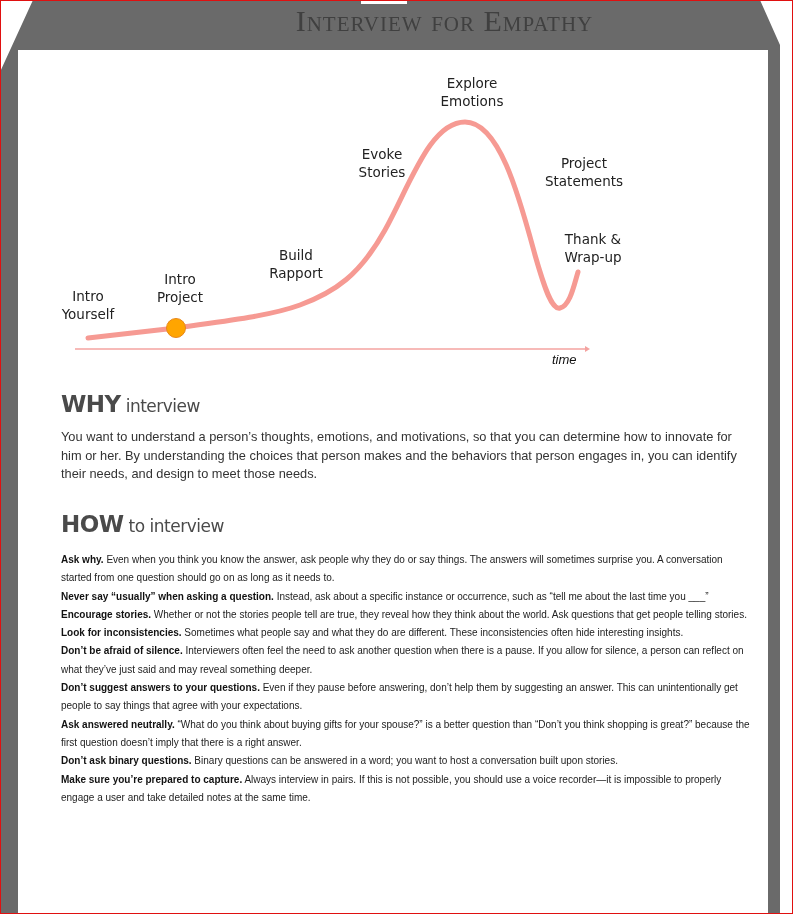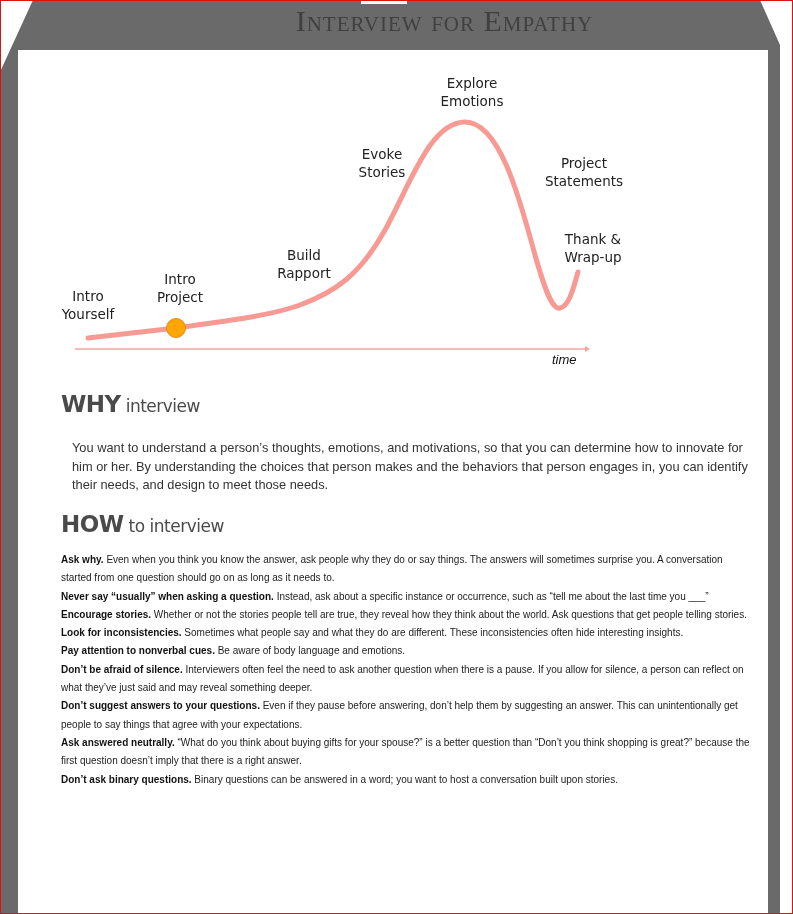--- a/index.html
+++ b/index.html
@@ -31,22 +31,22 @@
     position: absolute; left: 552px; top: 352px; font-size: 13px; font-style: italic;
     font-family: "Liberation Sans", sans-serif; color: #111; z-index: 3;
   }
   .heading {
     position: absolute; left: 61px; color: #4a4a4a; z-index: 3;
     font-family: "DejaVu Sans", sans-serif; letter-spacing: -0.5px;
   }
   .heading .big { font-size: 23px; font-weight: bold; text-align: right; }
   .heading .small { font-size: 17px; font-weight: normal; }
   .why-text {
-    position: absolute; left: 72px; top: 428px; width: 690px;
-    font-size: 12.8px; line-height: 18.5px; color: #333; z-index: 3; margin-top: 11px;
+    position: absolute; left: 61px; top: 428px; width: 690px;
+    font-size: 12.8px; line-height: 18.5px; color: #333; z-index: 3;
   }
   .how-list {
     position: absolute; left: 61px; top: 551px; width: 690px; z-index: 3;
     font-size: 10px; line-height: 18.3px; color: #222;
   }
   .tip b { color: #111; }
   .tip { margin: 0; }
 </style>
 </head>
 <body>
@@ -67,21 +67,21 @@
 </svg>
 
 <div class="stage-label" style="left:88px; top:287px;">
   <div>Intro</div>
   <div>Yourself</div>
 </div>
 <div class="stage-label" style="left:180px; top:270px;">
   <div>Intro</div>
   <div>Project</div>
 </div>
-<div class="stage-label" style="left:304px; top:246px;text-align:center;">
+<div class="stage-label" style="left:296px; top:246px;text-align:center;">
   <div>Build</div>
   <div>Rapport</div>
 </div>
 <div class="stage-label" style="left:382px; top:145px;">
   <div>Evoke</div>
   <div>Stories</div>
 </div>
 <div class="stage-label" style="left:472px; top:74px;">
   <div>Explore</div>
   <div>Emotions</div>
@@ -102,20 +102,20 @@
 <div class="why-text">You want to understand a person’s thoughts, emotions, and motivations, so that you can determine how to innovate for him or her. By understanding the choices that person makes and the behaviors that person engages in, you can identify their needs, and design to meet those needs.</div>
 
 <div class="heading" style="top:511px;">
   <span class="big">HOW</span><span class="small"> to interview</span>
 </div>
 <div class="how-list">
   <p class="tip"><b>Ask why.</b><span>  Even when you think you know the answer, ask people why they do or say things.  The answers will sometimes surprise you. A conversation started from one question should go on as long as it needs to.</span></p>
   <p class="tip"><b>Never say “usually” when asking a question.</b><span>  Instead, ask about a specific instance or occurrence, such as “tell me about the last time you ___”</span></p>
   <p class="tip"><b>Encourage stories.</b><span>  Whether or not the stories people tell are true, they reveal how they think about the world.  Ask questions that get people telling stories.</span></p>
   <p class="tip"><b>Look for inconsistencies.</b><span>  Sometimes what people say and what they do are different.  These inconsistencies often hide interesting insights.</span></p>
-  <p class="tip"><b>Pay attention to nonverbal cues.</b><span>  Be aware of body language and emotions.</span></p>
   <p class="tip"><b>Don’t be afraid of silence.</b><span>  Interviewers often feel the need to ask another question when there is a pause. If you allow for silence, a person can reflect on what they’ve just said and may reveal something deeper.</span></p>
   <p class="tip"><b>Don’t suggest answers to your questions.</b><span>  Even if they pause before answering, don’t help them by suggesting an answer.  This can unintentionally get people to say things that agree with your expectations.</span></p>
   <p class="tip"><b>Ask answered neutrally.</b><span>  “What do you think about buying gifts for your spouse?” is a better question than “Don’t you think shopping is great?” because the first question doesn’t imply that there is a right answer.</span></p>
   <p class="tip"><b>Don’t ask binary questions.</b><span>  Binary questions can be answered in a word; you want to host a conversation built upon stories.</span></p>
+  <p class="tip"><b>Make sure you’re prepared to capture.</b><span> Always interview in pairs.  If this is not possible, you should use a voice recorder—it is impossible to properly engage a user and take detailed notes at the same time.</span></p>
 </div>
 
 <div class="outer-border"></div>
 
 </body></html>

